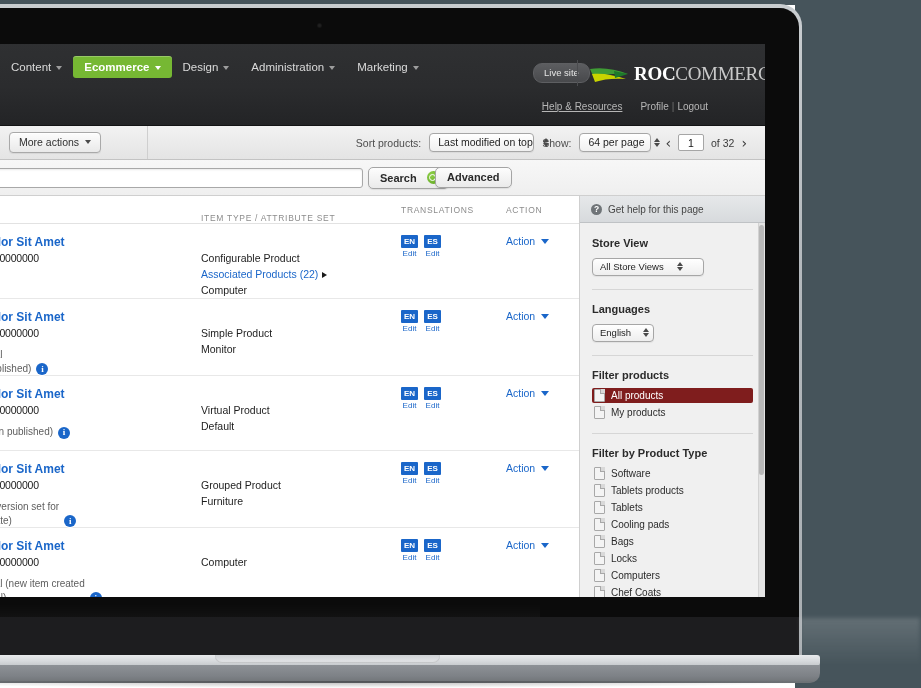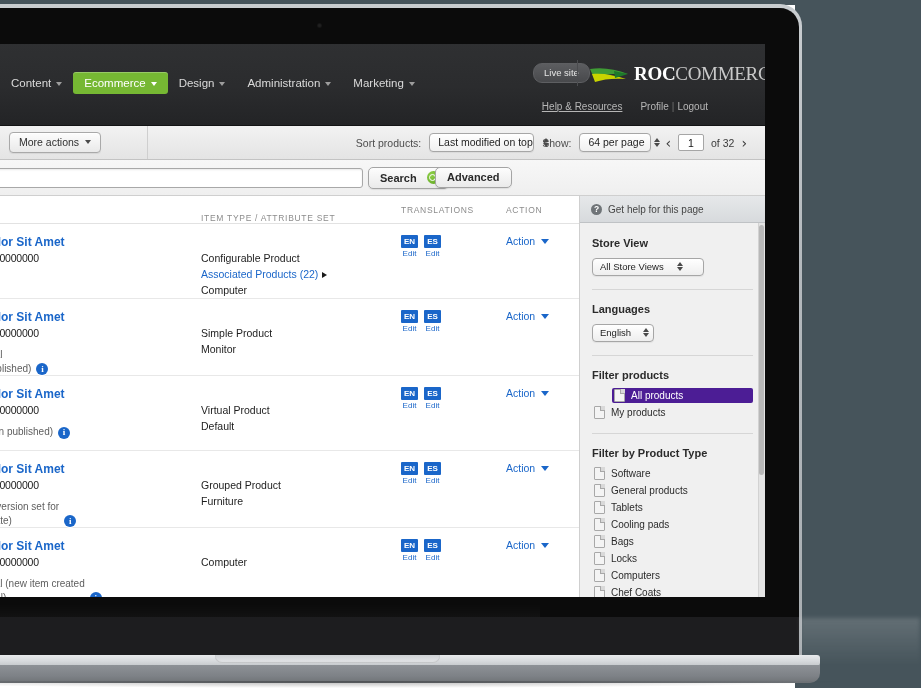--- a/index.html
+++ b/index.html
@@ -125,36 +125,36 @@
   }
 
   
   #topnav {
     position: relative;
     height: 82px;
     background: linear-gradient(180deg,#2f3032 0%, #2b2c2e 52%, #232426 100%);
     border-bottom: 1px solid #131415;
   }
   #mainmenu {
-    position: absolute; left: 57px; top: 28px;
+    position: absolute; left: 57px; top: 12px;
     display: flex; align-items: center; gap: 0px;
   }
   .menu-item {
     display: flex; align-items: center; gap: 5px;
     padding: 5px 11px;
     font-size: 11.5px;
     color: #dadada;
     border-radius: 3px;
     cursor: pointer;
     white-space: nowrap;
   }
   .menu-item.active {
     background: #76b833;
     color: #ffffff;
-    font-weight: normal;
+    font-weight: bold;
     box-shadow: inset 0 1px 0 rgba(255,255,255,0.25);
   }
   .caret-down {
     width: 0; height: 0;
     border-left: 3.5px solid transparent;
     border-right: 3.5px solid transparent;
     border-top: 4px solid #9d9d9d;
     margin-top: 2px;
   }
   .menu-item.active .caret-down { border-top-color: #ffffff; }
@@ -468,21 +468,21 @@
   .sb-divider {
     height: 1px; background: #d6d6d6;
     margin: 13px 0 13px 0;
   }
   .sb-list { display: flex; flex-direction: column; gap: 2px; }
   .sb-li {
     display: flex; align-items: center; gap: 6px;
     padding: 1px 4px 1px 2px;
     cursor: pointer; border-radius: 2px;
   }
-  .sb-li.selected { background: #4c1d95; margin-left: 20px; }
+  .sb-li.selected { background: #7f1d1d; }
   .sb-li.selected .sb-li-label { color: #ffffff; }
   .sb-li-label { font-size: 10px; color: #2b2b2b; }
   .doc-icon {
     flex: 0 0 auto;
     width: 11px; height: 13px;
     background: #f4f4f4;
     border: 1px solid #a8a8a8;
     border-radius: 1px;
     position: relative;
   }
@@ -830,21 +830,21 @@
             <div class="sb-divider"></div>
 
             <div class="sb-h">Filter by Product Type</div>
             <div class="sb-list">
               <div class="sb-li">
                 <span class="doc-icon"></span>
                 <span class="sb-li-label">Software</span>
               </div>
               <div class="sb-li">
                 <span class="doc-icon"></span>
-                <span class="sb-li-label">General products</span>
+                <span class="sb-li-label">Tablets products</span>
               </div>
               <div class="sb-li">
                 <span class="doc-icon"></span>
                 <span class="sb-li-label">Tablets</span>
               </div>
               <div class="sb-li">
                 <span class="doc-icon"></span>
                 <span class="sb-li-label">Cooling pads</span>
               </div>
               <div class="sb-li">

